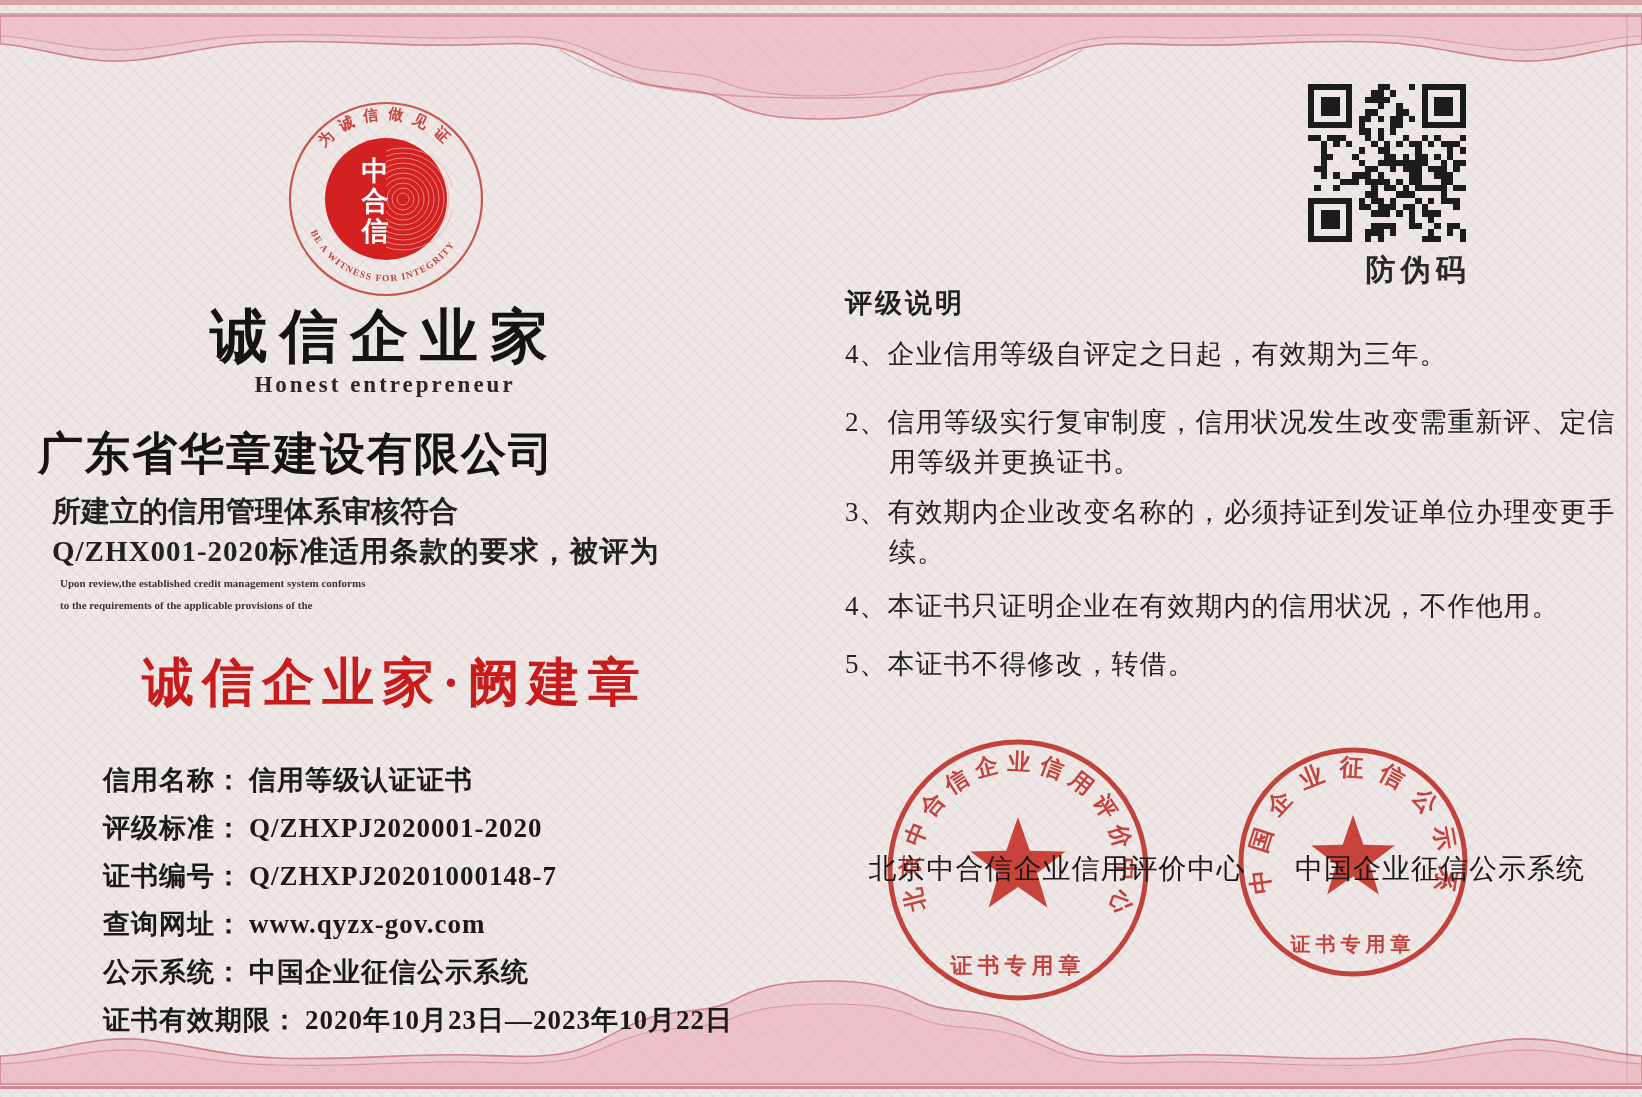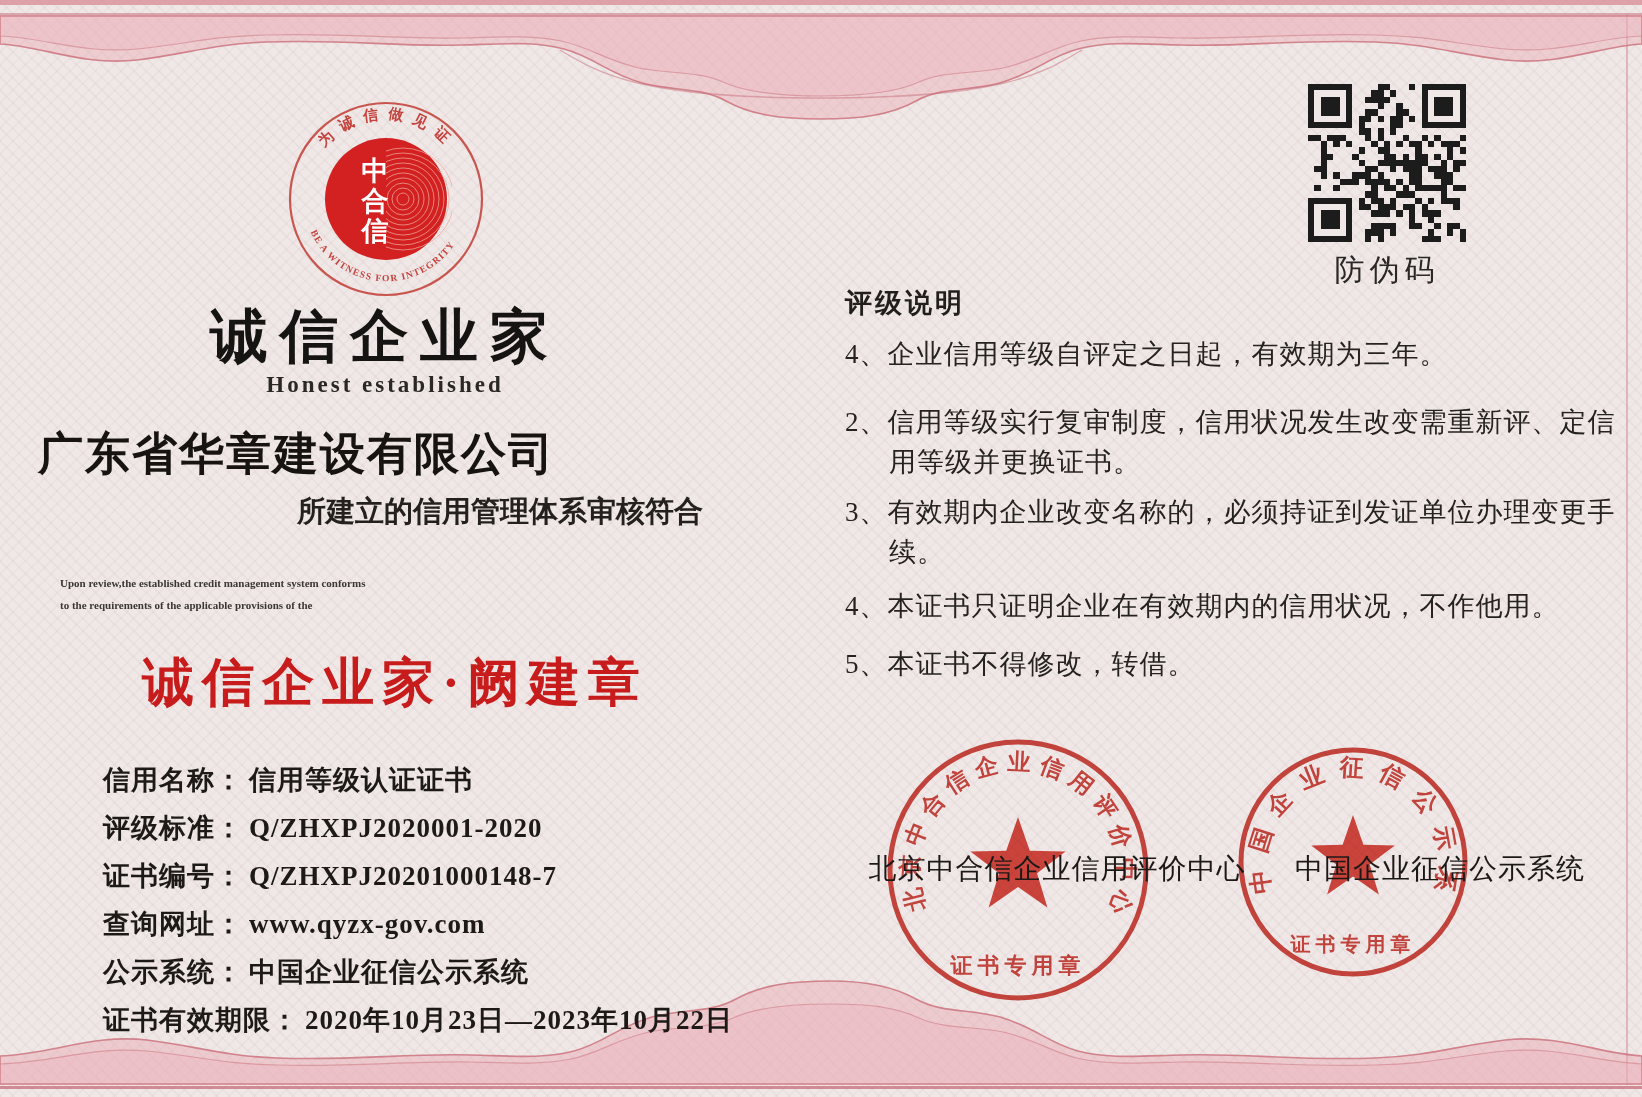--- a/index.html
+++ b/index.html
@@ -26,35 +26,35 @@
   .lace.bottom{top:953px;height:133px;}
 
   
   .logo{left:283px;top:96px;width:206px;height:206px;}
   .title{left:85px;top:298px;width:600px;text-align:center;
          font-weight:700;font-size:58px;letter-spacing:12px;color:#161412;}
   .subtitle{left:85px;top:372px;width:600px;text-align:center;
          font-size:23px;letter-spacing:3px;font-weight:700;color:#2a2725;}
   .company{left:38px;top:424px;width:760px;
          font-weight:700;font-size:45px;letter-spacing:2px;color:#161310;}
-  .stmt{left:43px;width:660px;text-align:right;font-weight:700;font-size:29px;color:#23201e;}
+  .stmt{left:52px;width:660px;text-align:left;font-weight:700;font-size:29px;color:#23201e;}
   .stmt1{top:492px;} .stmt2{top:532px;letter-spacing:1px;}
   .stmt-en{left:60px;top:572px;width:660px;text-align:left;
          font-size:11px;line-height:22px;color:#3a3634;font-weight:700;}
   .award{left:40px;top:648px;width:710px;text-align:center;
          font-weight:700;font-size:52px;letter-spacing:8px;color:#c81b1b;}
   .details{left:103px;top:762px;width:700px;}
   .detail-row{font-weight:700;font-size:27px;letter-spacing:1px;
          margin-bottom:12px;color:#1c1917;white-space:nowrap;}
   .detail-row .val{margin-left:6px;}
 
   
   .qr{left:1308px;top:84px;width:158px;height:158px;}
-  .qr-label{left:1288px;top:250px;width:198px;text-align:center;
-         font-size:30px;letter-spacing:5px;font-weight:400;color:#2a2726;
+  .qr-label{left:1319px;top:250px;width:198px;text-align:center;
+         font-size:30px;letter-spacing:5px;font-weight:700;color:#2a2726;
          font-family:"Liberation Sans", sans-serif;}
   .notes-title{left:845px;top:285px;font-weight:700;font-size:27px;letter-spacing:3px;color:#211e1c;}
   .note{left:845px;width:748px;font-size:27px;line-height:40px;color:#262220;
         padding-left:44px;text-indent:-44px;letter-spacing:1px;}
   .n1{top:334px;} .n2{top:394px;margin-top:8px;} .n3{top:492px;} .n4{top:586px;} .n5{top:644px;}
 
   .seal{opacity:.92;mix-blend-mode:multiply;}
   .seal1{left:885px;top:737px;width:266px;height:266px;}
   .seal2{left:1236px;top:745px;width:234px;height:234px;}
   .seal-name{font-family:"Liberation Sans", sans-serif;font-size:28px;font-weight:400;
@@ -136,23 +136,24 @@
       <text x="92" y="84">中</text>
       <text x="92" y="114">合</text>
       <text x="92" y="144">信</text>
     </g>
     <text font-size="9.5" font-weight="700" fill="#c4423c" letter-spacing="1.2">
       <textPath href="#logoBottomArc" startOffset="4%">BE A WITNESS FOR INTEGRITY</textPath>
     </text>
   </svg>
 
   <div class="abs title">诚信企业家</div>
-  <div class="abs subtitle">Honest  established</div>
+  <div class="abs subtitle">Honest  entrepreneur</div>
   <div class="abs company">广东省华章建设有限公司</div>
   <div class="abs stmt stmt1">所建立的信用管理体系审核符合</div>
+  <div class="abs stmt stmt2">Q/ZHX001-2020标准适用条款的要求，被评为</div>
   <div class="abs stmt-en">
     <div>Upon review,the established credit management system conforms</div>
     <div>to the requirements of the applicable provisions of the</div>
   </div>
   <div class="abs award">诚信企业家·阙建章</div>
 
   <div class="abs details">
     <div class="detail-row">
       <span>信用名称：</span><span class="val">信用等级认证证书</span>
     </div>

